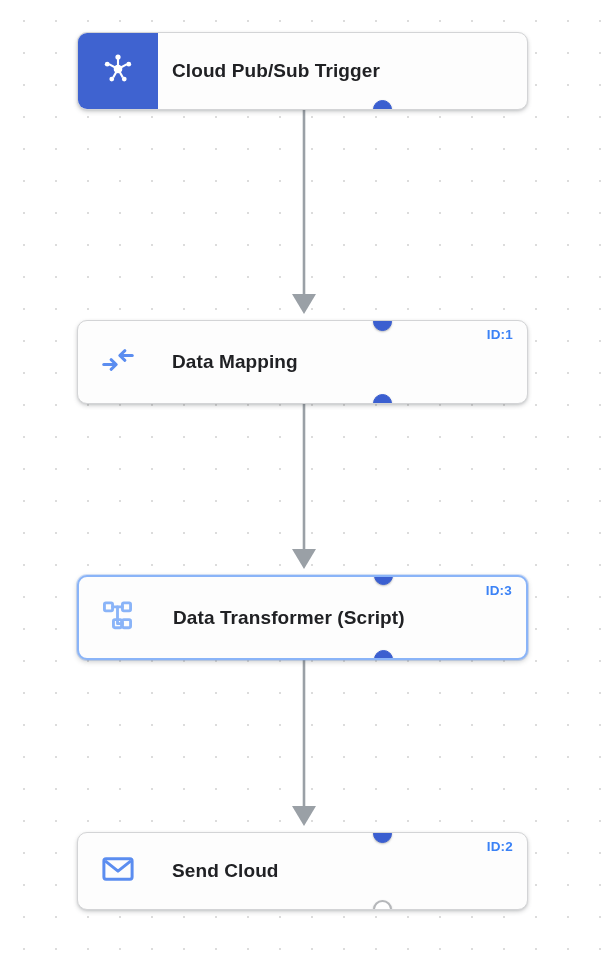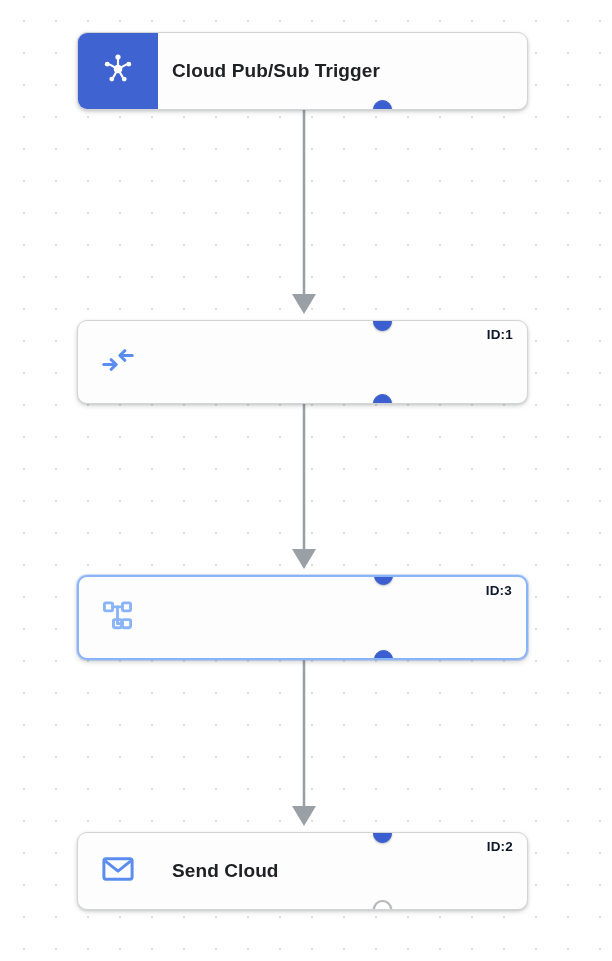--- a/index.html
+++ b/index.html
@@ -85,21 +85,21 @@
     letter-spacing: 0.1px;
     white-space: nowrap;
   }
 
   .node-id {
     position: absolute;
     top: 6px;
     right: 14px;
     font-size: 13.5px;
     font-weight: bold;
-    color: #0f172a;
+    color: #3b82f6;
     letter-spacing: 0.2px;
   }
 
   
   .port {
     position: absolute;
     width: 19px;
     height: 19px;
     border-radius: 50%;
     left: 304px;
@@ -171,40 +171,42 @@
       <span>
         <svg width="36" height="36" viewBox="0 0 24 24" fill="none" stroke="#5b8df0" stroke-width="2" stroke-linecap="round" stroke-linejoin="round">
           <line x1="2.5" y1="15" x2="10" y2="15"></line>
           <polyline points="7.4,11.8 10.8,15 7.4,18.2"></polyline>
           <line x1="21.5" y1="9" x2="14" y2="9"></line>
           <polyline points="16.6,5.8 13.2,9 16.6,12.2"></polyline>
         </svg>
       </span>
     </div>
     <div class="node-body">
+      <span class="node-title">Data Mapping</span>
       <span class="node-id">ID:1</span>
     </div>
     <div class="port filled" style="top:-9.5px;"></div>
     <div class="port filled" style="bottom:-9.5px;"></div>
   </div>
 
   <div class="node selected" style="top:575px; height:85px;">
     <div class="icon-slot">
       <span>
         <svg width="36" height="36" viewBox="0 0 24 24" fill="none" stroke="#8ab4f8" stroke-width="1.9" stroke-linejoin="round">
           <rect x="2.3" y="3.2" width="5.4" height="5.4" rx="0.9"></rect>
           <rect x="14.3" y="3.2" width="5.4" height="5.4" rx="0.9"></rect>
           <rect x="14.3" y="14.4" width="5.4" height="5.4" rx="0.9"></rect>
           <rect x="8.3" y="14.4" width="5.4" height="5.4" rx="0.9"></rect>
           <path d="M7.7 5.9 H14.3" stroke-linecap="round"></path>
           <path d="M11 5.9 V17.1 H14.3" stroke-linecap="round"></path>
         </svg>
       </span>
     </div>
     <div class="node-body">
+      <span class="node-title">Data Transformer (Script)</span>
       <span class="node-id">ID:3</span>
     </div>
     <div class="port filled" style="top:-11px;"></div>
     <div class="port filled" style="bottom:-11px;"></div>
   </div>
 
   <div class="node" style="top:832px; height:78px;">
     <div class="icon-slot">
       <span>
         <svg width="36" height="36" viewBox="0 0 24 24" fill="none" stroke="#5b8df0" stroke-width="2" stroke-linejoin="round">

